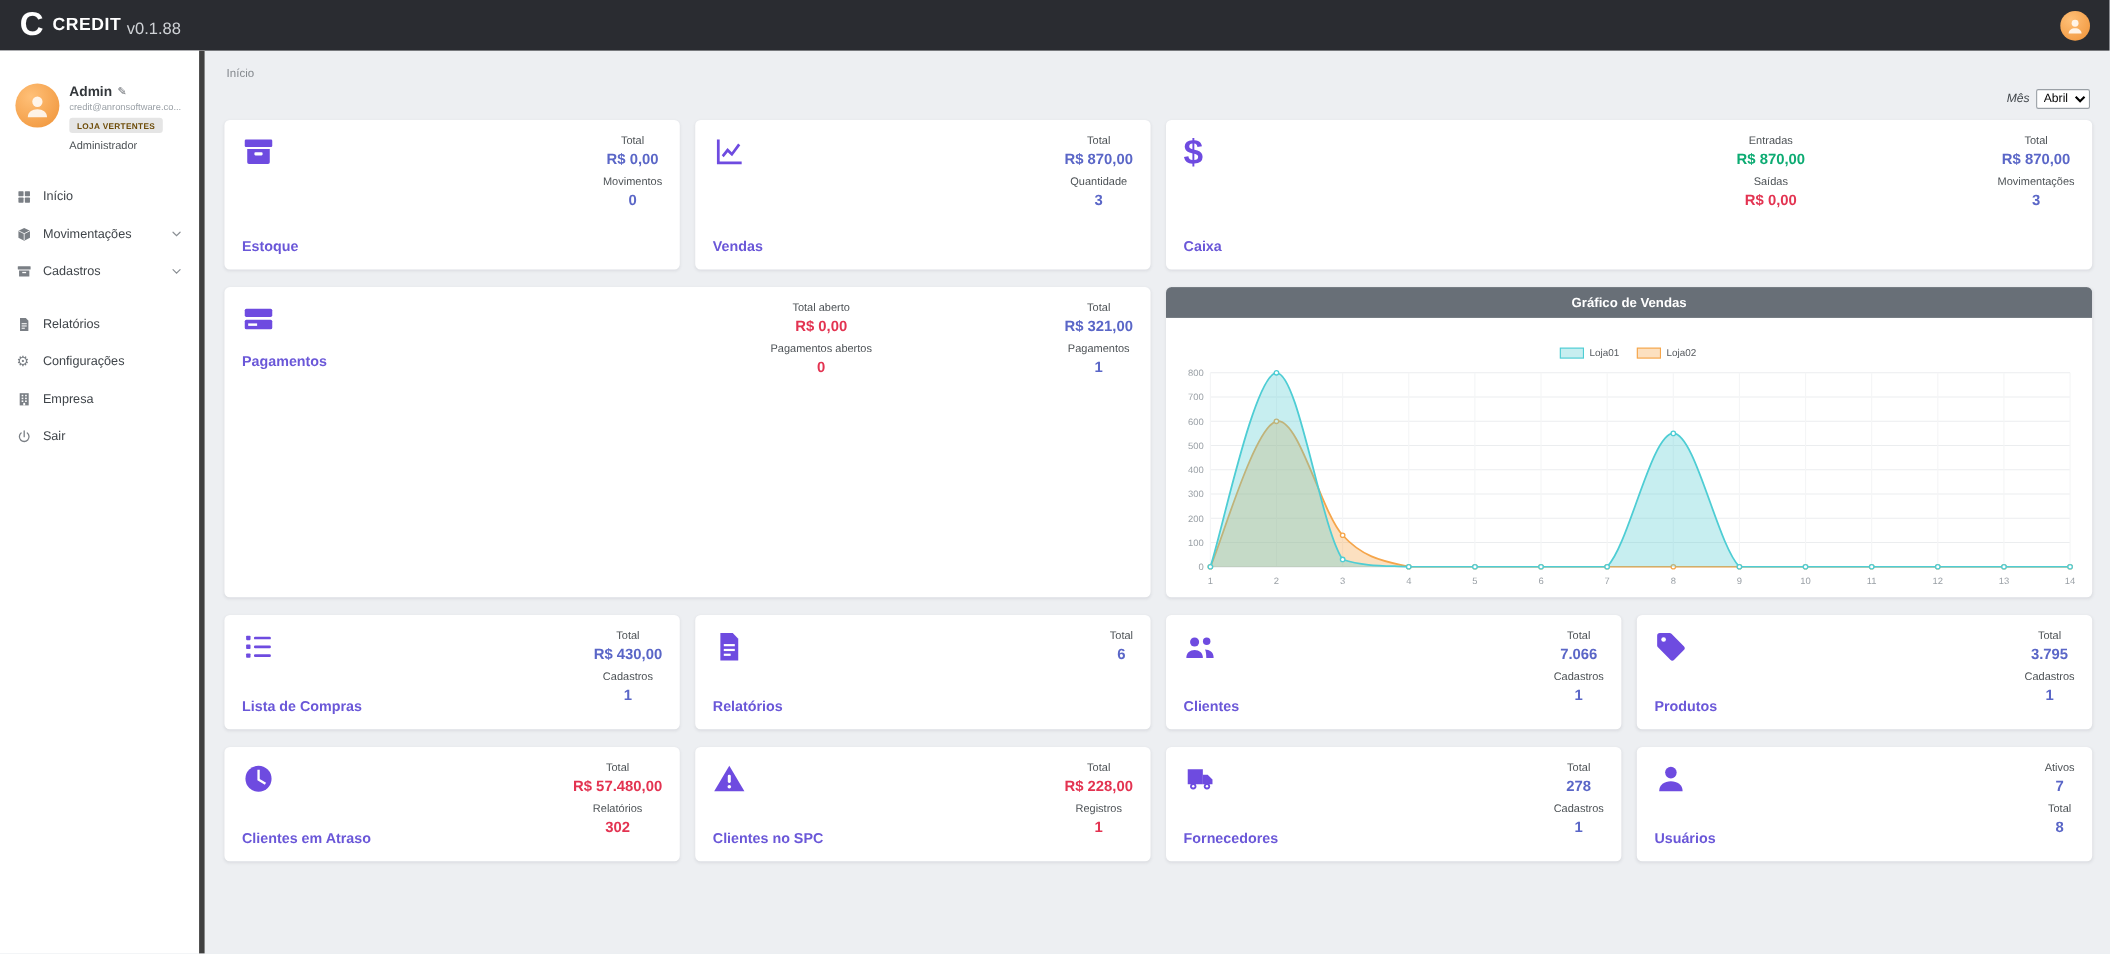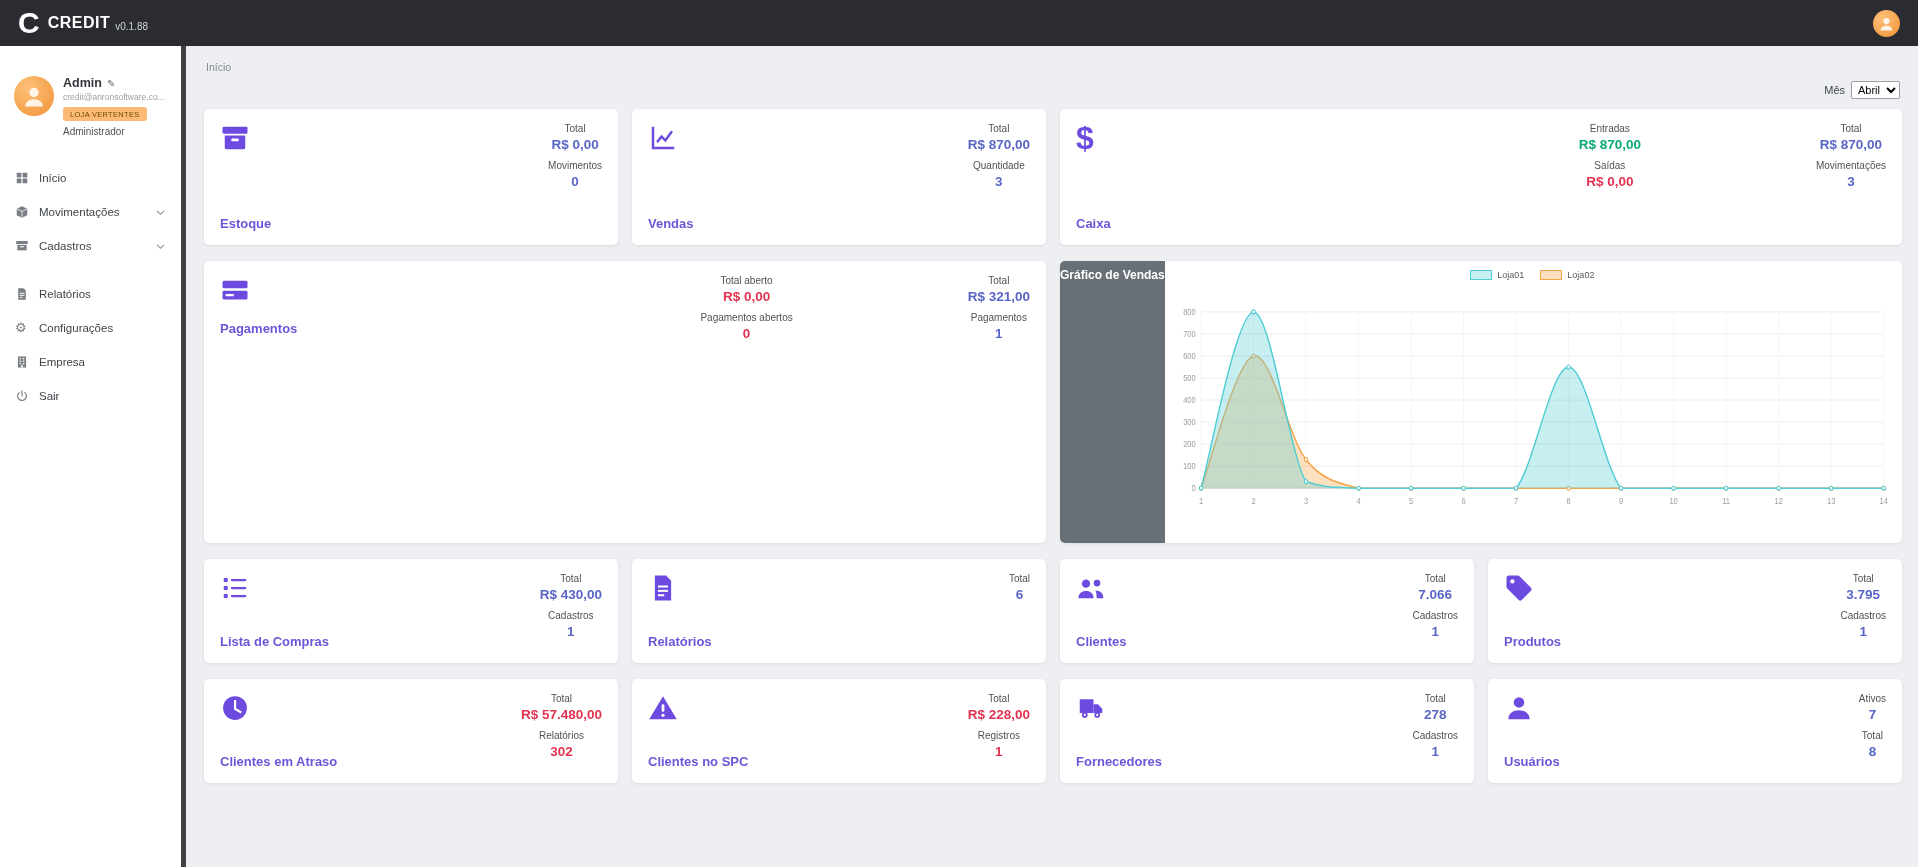--- a/index.html
+++ b/index.html
@@ -4,58 +4,58 @@
 <style>
   * { margin:0; padding:0; box-sizing:border-box; }
   html,body { width:100%; height:100%; }
   body { font-family:"Liberation Sans", sans-serif; background:#edeff2; }
   .app { width:1918px; height:867px; overflow:hidden; display:flex; flex-direction:column; background:#edeff2; }
 
   
   .topbar { height:46px; background:#2a2c31; display:flex; align-items:center; padding:0 18px; flex:0 0 auto; }
   .logo-letter { color:#fff; font-size:30px; font-weight:700; margin-right:8px; line-height:1; }
   .logo-name { color:#fff; font-size:16px; font-weight:700; letter-spacing:.5px; }
-  .logo-version { color:#cfd2d6; font-size:10px; margin-left:5px; margin-top:6px; }
+  .logo-version { color:#cfd2d6; font-size:15px; margin-left:5px; margin-top:6px; }
   .topbar-spacer { flex:1; }
   .avatar { border-radius:50%; background:radial-gradient(circle at 35% 30%, #ffc078, #ef9236); display:flex; align-items:center; justify-content:center; overflow:hidden; }
   .avatar svg { width:70%; height:70%; }
   .avatar-sm { width:27px; height:27px; }
 
   
   .body-row { flex:1; display:flex; min-height:0; }
   .sidebar { width:186px; background:#fff; border-right:5px solid #404040; flex:0 0 auto; padding-top:30px; }
   .main { flex:1; padding:12px 16px 0 18px; overflow:hidden; }
 
   
   .profile { padding:0 14px 10px 14px; display:flex; gap:9px; }
   .avatar-lg { width:40px; height:40px; flex:0 0 auto; }
   .profile-info { min-width:0; }
   .profile-name-row { display:flex; align-items:center; gap:5px; }
   .profile-name { font-size:12.5px; font-weight:700; color:#33373b; }
   .edit-pencil { font-size:10px; color:#6c7076; cursor:pointer; }
   .profile-email { font-size:8.5px; color:#9aa0a6; white-space:nowrap; overflow:hidden; text-overflow:ellipsis; margin-top:2px; }
-  .store-badge { display:inline-block; background:#fdba74; color:#6d4b07; font-size:7.5px; font-weight:400; padding:2.5px 7px; border-radius:3px; margin-top:5px; letter-spacing:.3px; }
+  .store-badge { display:inline-block; background:#e5e5e5; color:#6d4b07; font-size:7.5px; font-weight:700; padding:2.5px 7px; border-radius:3px; margin-top:5px; letter-spacing:.3px; }
   .profile-role { font-size:10px; color:#4d5256; margin-top:5px; }
 
   
   .menu { margin-top:14px; }
   .menu-item { display:flex; align-items:center; gap:10px; padding:10px 15px; font-size:11.5px; color:#3f4449; cursor:pointer; }
   .menu-icon { width:14px; height:14px; color:#7a7f85; display:inline-flex; flex:0 0 auto; }
   .menu-icon svg { width:14px; height:14px; }
   .menu-icon.glyph { font-size:13px; line-height:14px; }
   .menu-chevron { margin-left:auto; width:11px; height:11px; color:#8a8f94; }
   .menu-chevron svg { width:11px; height:11px; }
   .menu-gap { margin-top:14px; }
 
   
   .page-head { margin-left:2px; }
   .page-title { font-size:13.5px; font-weight:700; color:#33373b; }
   .page-sub { font-size:10.5px; color:#85898e; margin-top:3px; }
   .filter-row { display:flex; justify-content:flex-end; align-items:center; gap:6px; margin:6px 2px 8px 0; height:22px; }
-  .month-label { font-size:11px; color:#3f4449; }
+  .month-label { font-size:11px; color:#3f4449;font-style:italic; }
   .month-select { font-size:11px; padding:1px 2px; border:1px solid #9aa0a6; border-radius:2px; background:#fff; font-family:"Liberation Sans",sans-serif; }
 
   
   .grid { display:grid; grid-template-columns:repeat(4,1fr); grid-template-rows:136px 282px 104px 104px; gap:16px 14px; }
   .span2 { grid-column:span 2; }
   .card { background:#fff; border-radius:5px; box-shadow:0 1px 3px rgba(30,30,60,.09); padding:14px 16px; display:flex; }
   .card-left { display:flex; flex-direction:column; justify-content:space-between; }
   .card-left.top { justify-content:flex-start; gap:16px; }
   .card-icon { width:30px; height:30px; color:#6e4be0; }
   .card-icon svg { width:30px; height:30px; }
@@ -64,23 +64,23 @@
   .card-stats { margin-left:auto; text-align:right; }
   .stats-cols { margin-left:auto; display:flex; gap:175px; align-items:flex-start; }
   .stat { margin-bottom:7px; text-align:center; }
   .stat-label { font-size:10px; color:#4d5256; line-height:1.25; }
   .stat-value { font-size:13.5px; font-weight:700; line-height:1.3; }
   .c-indigo { color:#5a66c7; }
   .c-green { color:#0cab72; }
   .c-red { color:#e33351; }
 
   
-  .chart-card { padding:0; display:flex; overflow:hidden; }
+  .chart-card { padding:0; display:flex; flex-direction:column; overflow:hidden; }
   .chart-header { background:#686f77; color:#fff; font-size:12px; font-weight:700; text-align:center; padding:7px 0; flex:0 0 auto; }
-  .chart-body { flex:1; padding:4px 8px 2px 6px; display:flex; flex-direction:column;gap:19px; }
+  .chart-body { flex:1; padding:22px 8px 2px 6px; display:flex; flex-direction:column; }
   .chart-legend { display:flex; justify-content:center; gap:16px; align-items:center; height:20px; flex:0 0 auto; }
   .legend-item { display:flex; align-items:center; gap:5px; font-size:9px; color:#55595e; cursor:pointer; }
   .swatch { width:22px; height:10px; display:inline-block; }
   #sales-chart { width:100%; height:208px; }
 </style>
 </head>
 <body>
 
 <div class="app">
 

